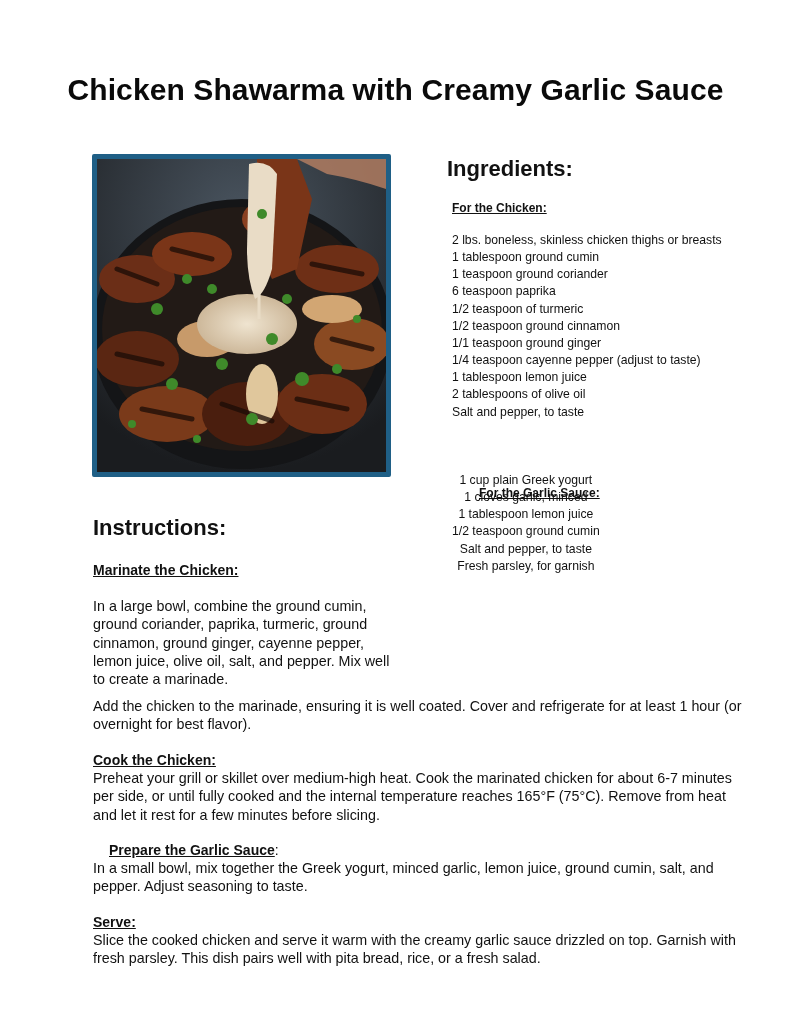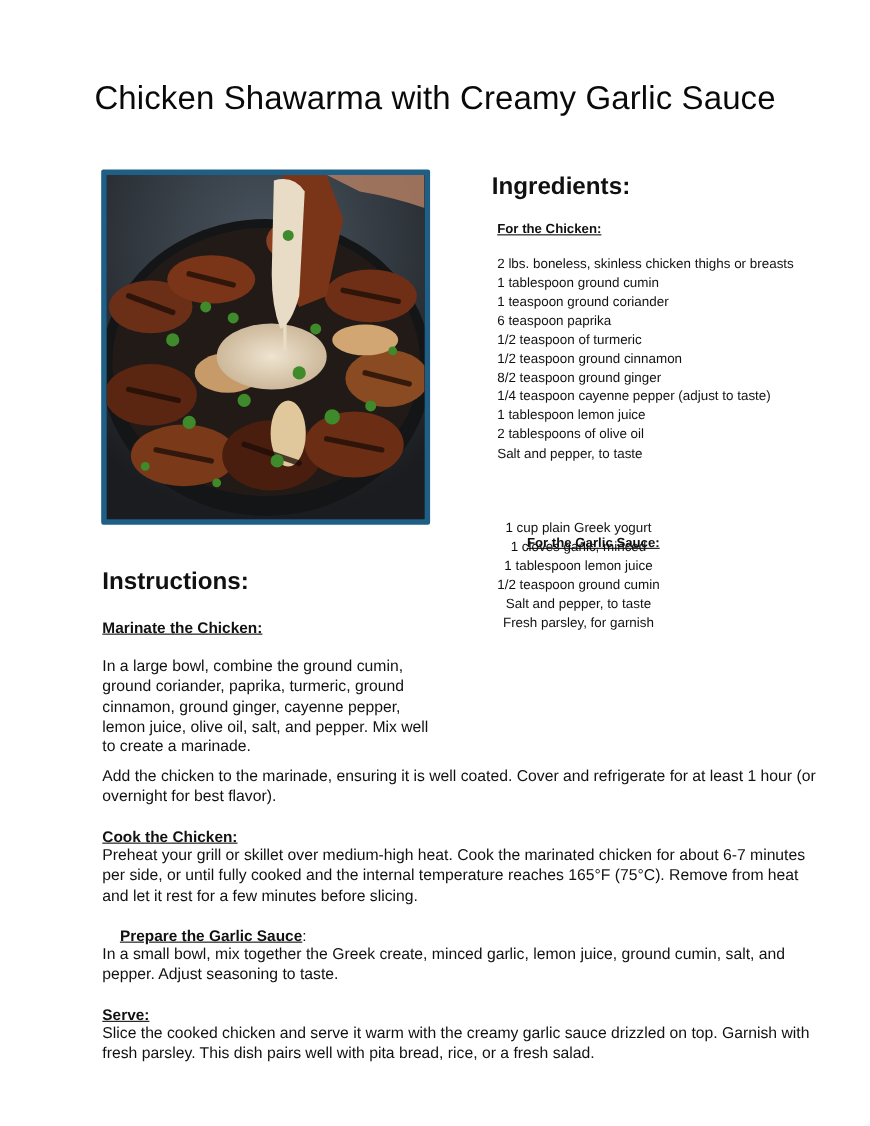--- a/index.html
+++ b/index.html
@@ -3,21 +3,21 @@
   <meta charset="utf-8">
   <style>
     html, body { margin: 0; padding: 0; background: #ffffff; }
     body {
       width: 791px; height: 1024px; position: relative; overflow: hidden;
       font-family: "Liberation Sans", sans-serif; color: #111111;
     }
     .abs { position: absolute; }
     .title {
       left: 0; width: 791px; top: 70px; text-align: center;
-      font-size: 30px; font-weight: normal; letter-spacing: 0.1px; color: #0a0a0a;
+      font-size: 30px; font-weight: bold; letter-spacing: 0.1px; color: #0a0a0a;
       line-height: 40px;
     }
     .photo-frame {
       left: 92px; top: 154px; width: 289px; height: 313px;
       border: 5px solid #1f5f86; border-radius: 2px; overflow: hidden;
       background: #1b1d20;
     }
     .photo-frame svg { display: block; width: 100%; height: 100%; }
     .ing-title { left: 447px; top: 154px; font-size: 22px; font-weight: bold; line-height: 30px; }
     .subhead-sm {
@@ -108,21 +108,21 @@
 <div class="abs ing-title">Ingredients:</div>
 
 <div class="abs subhead-sm" style="left:452px; top:200px;">For the Chicken:</div>
 <ul class="abs list-sm" style="left:452px; top:232px;">
   <li>2 lbs. boneless, skinless chicken thighs or breasts</li>
   <li>1 tablespoon ground cumin</li>
   <li>1 teaspoon ground coriander</li>
   <li>6 teaspoon paprika</li>
   <li>1/2 teaspoon of turmeric</li>
   <li>1/2 teaspoon ground cinnamon</li>
-  <li>8/2 teaspoon ground ginger</li>
+  <li>1/1 teaspoon ground ginger</li>
   <li>1/4 teaspoon cayenne pepper (adjust to taste)</li>
   <li>1 tablespoon lemon juice</li>
   <li>2 tablespoons of olive oil</li>
   <li>Salt and pepper, to taste</li>
 </ul>
 
 <div class="abs subhead-sm" style="left:479px; top:439px;margin-top:46px;">For the Garlic Sauce:</div>
 <ul class="abs list-sm" style="left:452px; top:472px;text-align:center;">
   <li>1 cup plain Greek yogurt</li>
   <li>1 cloves garlic, minced</li>
@@ -135,16 +135,16 @@
 <div class="abs ins-title">Instructions:</div>
 
 <div class="abs subhead" style="left:93px; top:561px;">Marinate the Chicken:</div>
 <p class="abs para" style="left:93px; top:597px; width:310px;">In a large bowl, combine the ground cumin, ground coriander, paprika, turmeric, ground cinnamon, ground ginger, cayenne pepper, lemon juice, olive oil, salt, and pepper. Mix well to create a marinade.</p>
 <p class="abs para" style="left:93px; top:697px; width:650px;">Add the chicken to the marinade, ensuring it is well coated. Cover and refrigerate for at least 1 hour (or overnight for best flavor).</p>
 
 <div class="abs subhead" style="left:93px; top:751px;">Cook the Chicken:</div>
 <p class="abs para" style="left:93px; top:769px; width:650px;">Preheat your grill or skillet over medium-high heat. Cook the marinated chicken for about 6-7 minutes per side, or until fully cooked and the internal temperature reaches 165°F (75°C). Remove from heat and let it rest for a few minutes before slicing.</p>
 
 <div class="abs" style="left:93px; top:841px; font-size:14px; line-height:18px;padding-left:16px;"><span class="subhead">Prepare the Garlic Sauce</span><span class="colon-plain">:</span></div>
-<p class="abs para" style="left:93px; top:859px; width:650px;">In a small bowl, mix together the Greek create, minced garlic, lemon juice, ground cumin, salt, and pepper. Adjust seasoning to taste.</p>
+<p class="abs para" style="left:93px; top:859px; width:650px;">In a small bowl, mix together the Greek yogurt, minced garlic, lemon juice, ground cumin, salt, and pepper. Adjust seasoning to taste.</p>
 
 <div class="abs subhead" style="left:93px; top:913px;">Serve:</div>
 <p class="abs para" style="left:93px; top:931px; width:650px;">Slice the cooked chicken and serve it warm with the creamy garlic sauce drizzled on top. Garnish with fresh parsley. This dish pairs well with pita bread, rice, or a fresh salad.</p>
 
 </body></html>

